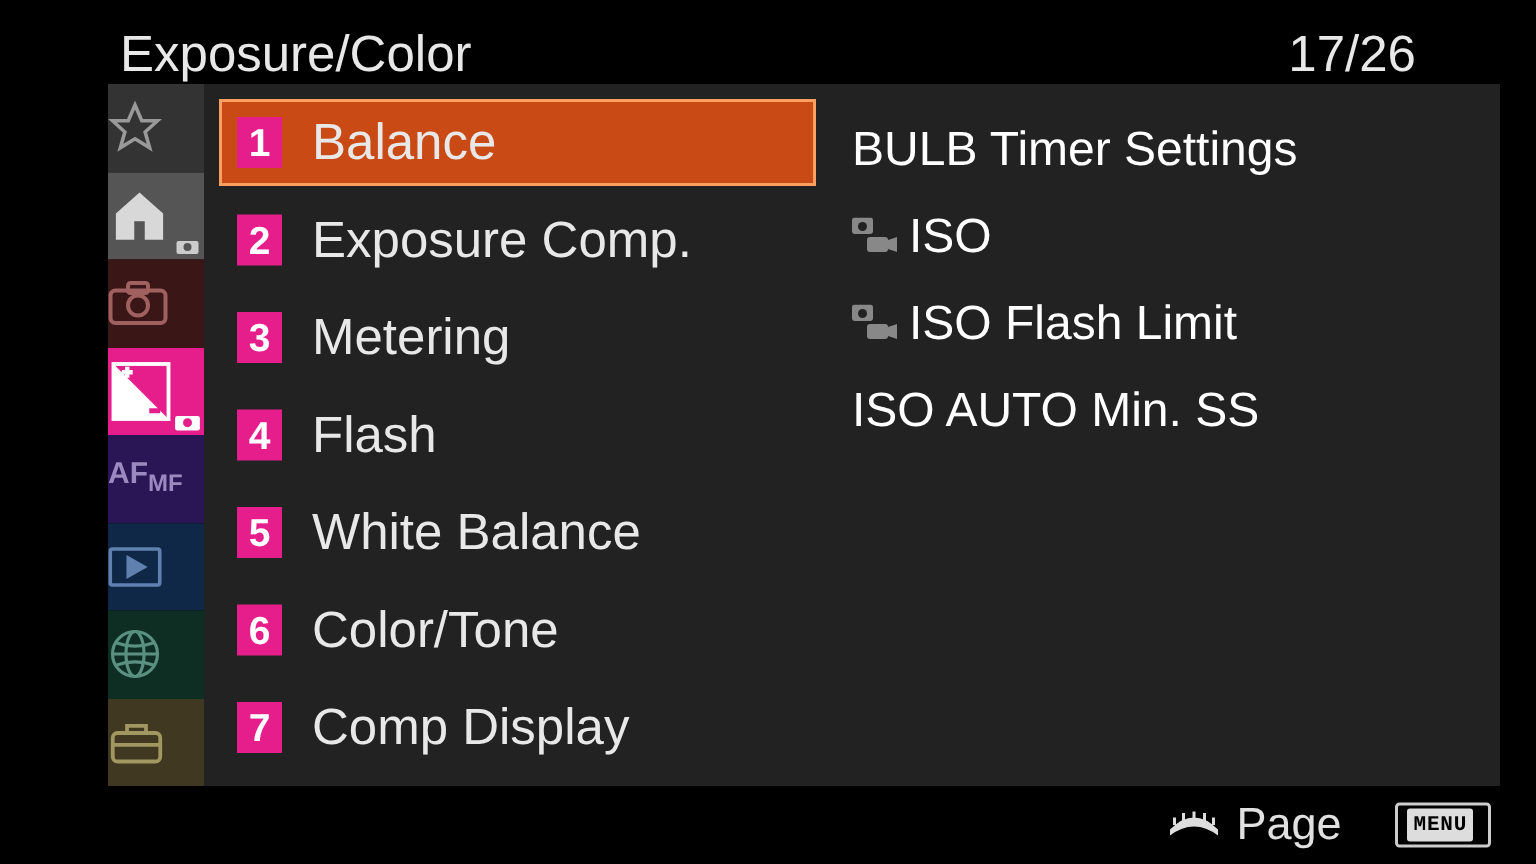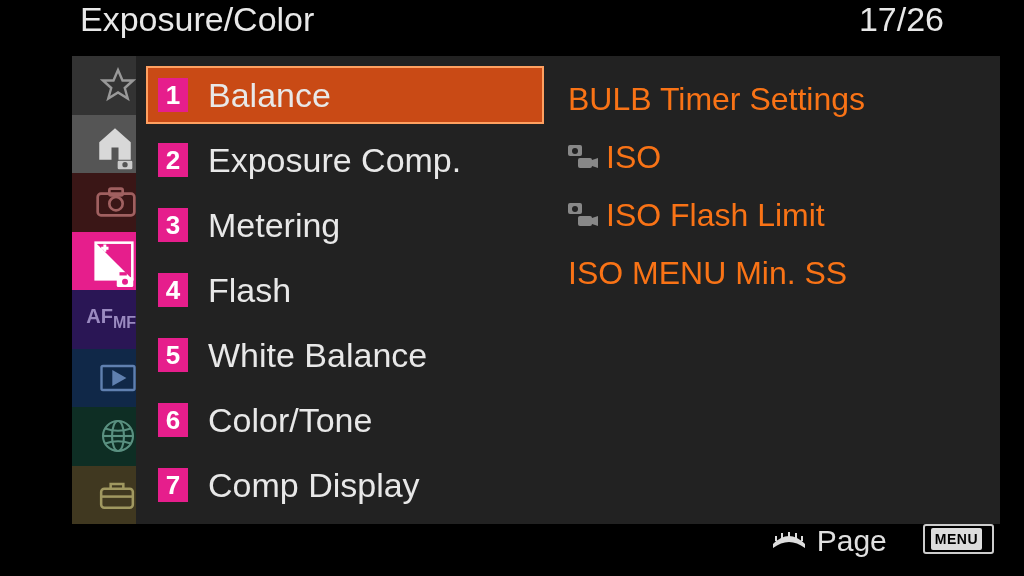--- a/index.html
+++ b/index.html
@@ -16,38 +16,38 @@
     width: 1024px;
     height: 576px;
     background: #000;
   }
   .header {
     position: absolute;
     top: 0; left: 0; right: 0;
     height: 56px;
     display: flex;
     justify-content: space-between;
-    align-items: flex-start;
+    align-items: flex-end;
     padding: 0 80px;
     color: #e8e8e8;
     font-size: 34px;
   }
   .sidebar {
     position: absolute;
     top: 56px; bottom: 52px;
     left: 72px;
     width: 64px;
     display: flex;
     flex-direction: column;
   }
   .sidebar-item {
     flex: 1;
     display: flex;
     align-items: center;
-    justify-content: flex-end;
+    justify-content: flex-start;
     position: relative;
     color: #aaa;
   }
   .sidebar-item svg { display: block; }
   .sb-star { background: #333; }
   .sb-home { background: #555; }
   .sb-camera { background: #3a1616; }
   .sb-exposure { background: #e61e8c; }
   .sb-afmf { background: #2a1655; }
   .sb-play { background: #102848; }
@@ -103,53 +103,54 @@
     flex-direction: column;
     padding-top: 4px;
   }
   .detail-item {
     height: 58px;
     display: flex;
     align-items: center;
     padding-left: 24px;
     gap: 8px;
     font-size: 32px;
-    color: #f97316;
+    color: #ffffff;
   }
   .mode-icon {
     width: 30px;
     height: 26px;
     display: flex;
     align-items: center;
     justify-content: center;
   }
   .footer {
     position: absolute;
     left: 0; right: 0; bottom: 0;
     height: 52px;
     display: flex;
-    align-items: flex-start;
+    align-items: center;
     justify-content: flex-end;
     gap: 36px;
     padding-right: 30px;
     font-size: 30px;
     color: #e0e0e0;
   }
   .footer-page {
     display: flex;
     align-items: center;
     gap: 8px;
   }
   .close-btn {
     display: flex;
     align-items: center;
     gap: 4px;
     border: 2px solid #ccc;
     padding: 2px 10px 2px 6px;
     border-radius: 3px;
+    font-family: Liberation Mono, monospace;
   }
   .menu-box {
     font-size: 14px;
     font-weight: bold;
     background: #ddd;
     color: #000;
     padding: 3px 4px;
     border-radius: 2px;
     letter-spacing: 0.5px;
   }
@@ -278,21 +279,21 @@
           <svg width="30" height="24" viewBox="0 0 30 24" fill="#888">
             <rect x="0" y="0" width="14" height="11" rx="2"></rect>
               <circle cx="7" cy="6" r="3" fill="#222"></circle>
             <rect x="10" y="13" width="14" height="10" rx="2"></rect>
               <polygon points="24,15 30,13 30,23 24,21"></polygon>
           </svg>
         </span>
         <span>ISO Flash Limit</span>
       </div>
       <div class="detail-item">
-        <span>ISO MENU Min. SS</span>
+        <span>ISO AUTO Min. SS</span>
       </div>
     </div>
   </div>
 
   <div class="footer">
     <div class="footer-page">
       <svg width="40" height="22" viewBox="0 0 40 22" fill="#ddd">
         <path d="M4 14 Q20 -2 36 14 L36 18 Q20 6 4 18 Z"></path>
         <rect x="6" y="6" width="2" height="5"></rect>
           <rect x="12" y="3" width="2" height="6"></rect>

